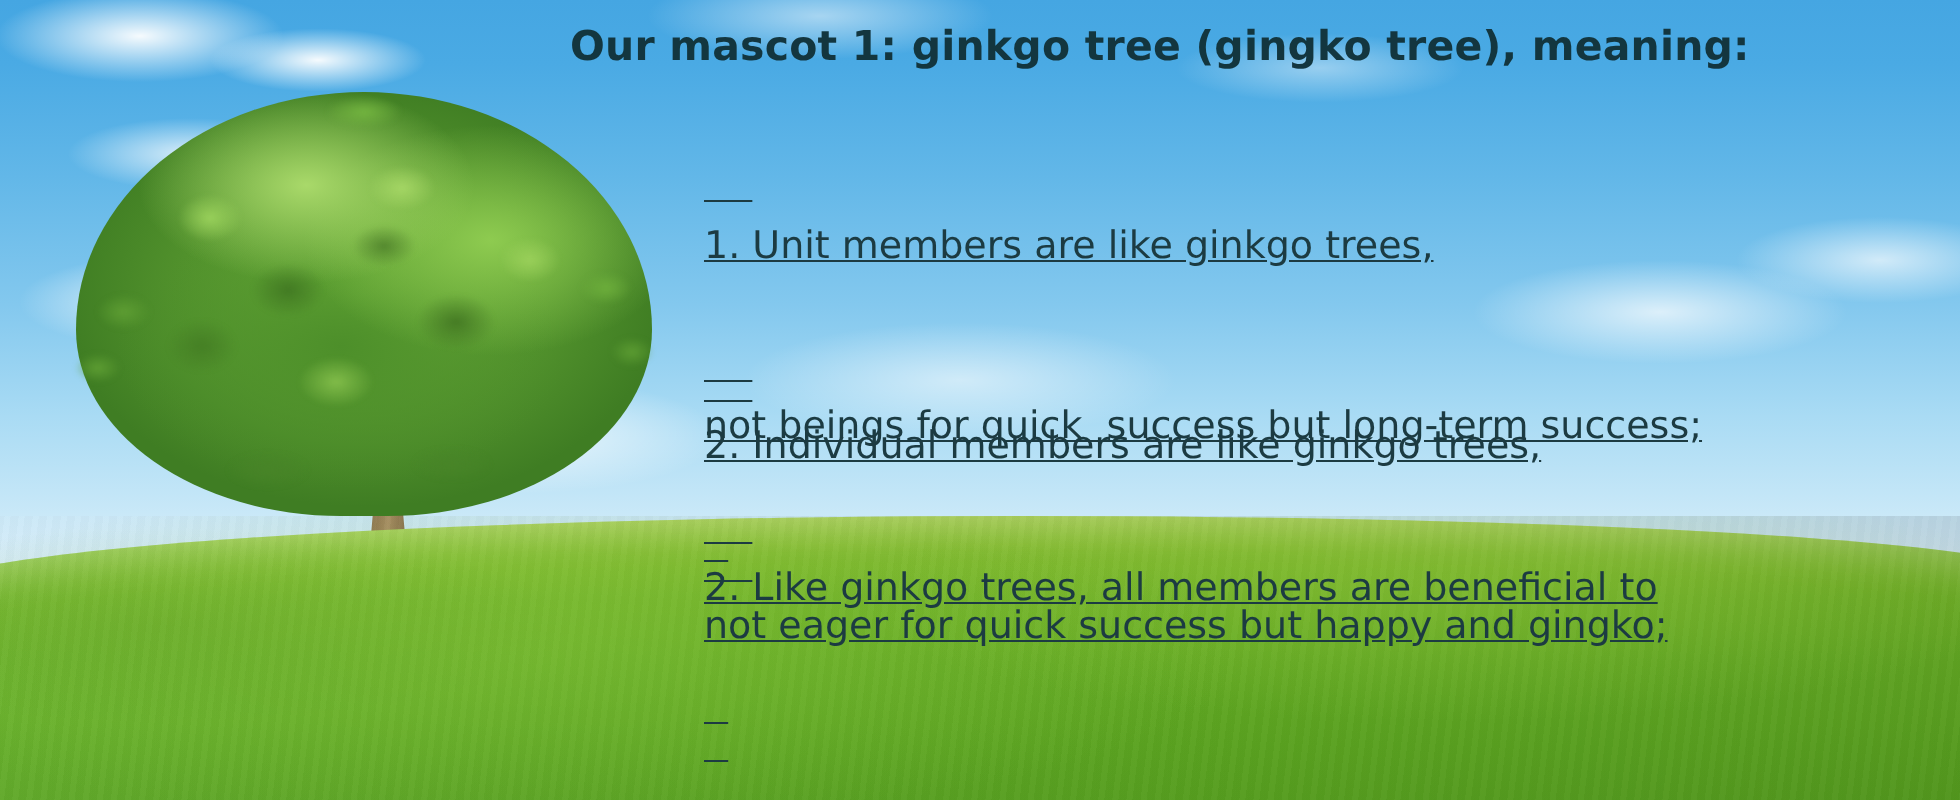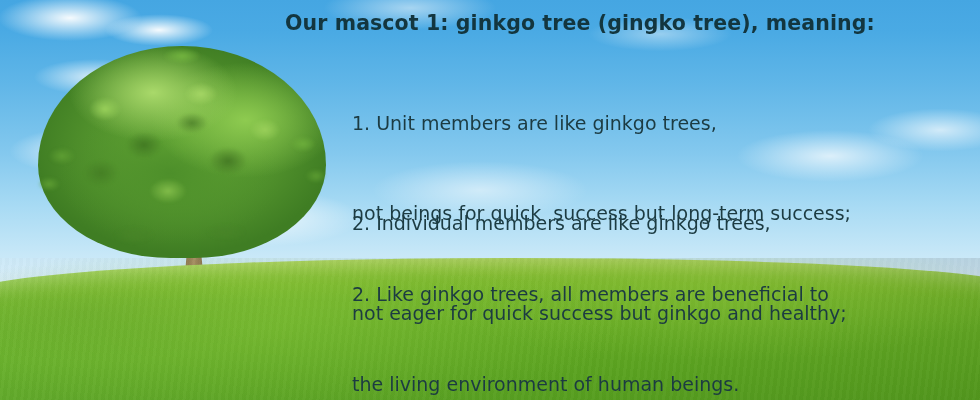--- a/index.html
+++ b/index.html
@@ -197,20 +197,21 @@
     letter-spacing: .1px;
     white-space: pre;
   }
   .para {
     position: absolute;
     left: 352px;
     color: #1c3b42;
     font-size: 19px;
     line-height: 30px;
     white-space: pre;
+    text-decoration: underline;
   }
   #para-0 { top: 48px; }
   #para-1 { top: 148px; }
   #para-2 { top: 219px; }
   .para .line { display: block; white-space: pre; }
 </style>
 </head>
 <body>
 
 <div id="banner">
@@ -252,21 +253,20 @@
 
   <div class="title">Our mascot 1: ginkgo tree (gingko tree), meaning:</div>
 
   <div class="para" id="para-0">
     <span class="line">1. Unit members are like ginkgo trees,</span>
     <span class="line">not beings for quick  success but long-term success;</span>
   </div>
 
   <div class="para" id="para-1">
     <span class="line">2. Individual members are like ginkgo trees,</span>
-    <span class="line">not eager for quick success but ginkgo and healthy;</span>
+    <span class="line">not eager for quick success but happy and gingko;</span>
   </div>
 
   <div class="para" id="para-2">
     <span class="line">2. Like ginkgo trees, all members are beneficial to</span>
-    <span class="line">the living environment of human beings.</span>
   </div>
 
 </div>
 
 </body></html>

